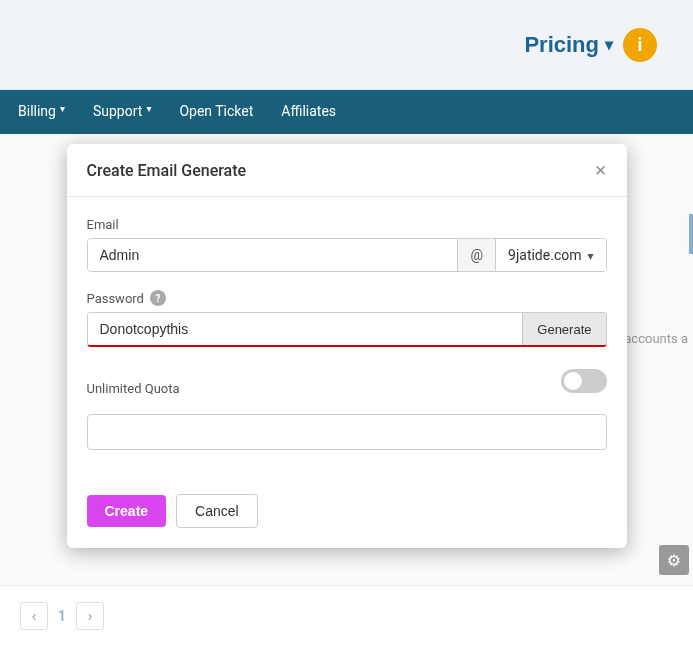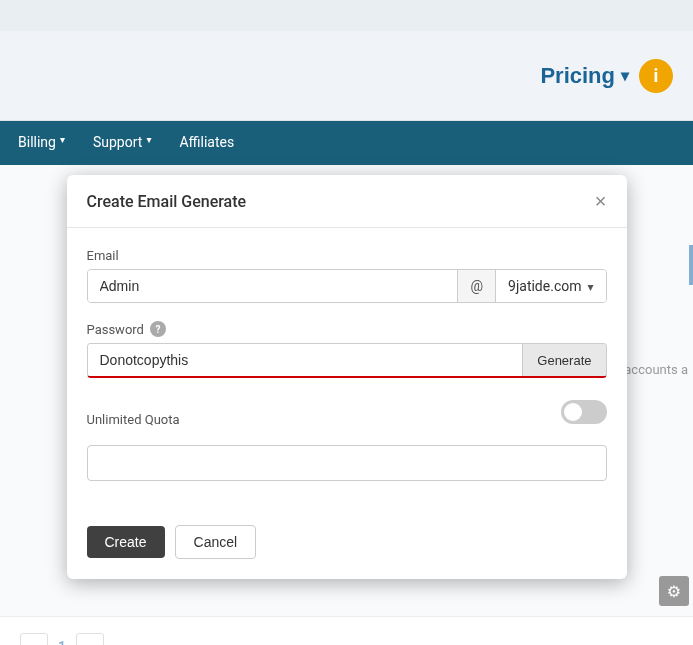--- a/index.html
+++ b/index.html
@@ -12,23 +12,22 @@
       position: relative;
     }
 
     
     .top-bar {
       background: #f0f4f8;
       height: 90px;
       display: flex;
       align-items: center;
       justify-content: flex-end;
-      padding: 0 20px;
+      padding: 0 36px;
       border-bottom: 1px solid #dde3e9;
-      margin-top: 31px;
     }
 
     .pricing-btn {
       display: flex;
       align-items: center;
       gap: 6px;
       color: #1a6496;
       font-size: 22px;
       font-weight: 600;
       cursor: pointer;
@@ -394,28 +393,28 @@
     }
 
     .modal-footer {
       padding: 16px 20px 20px;
       display: flex;
       align-items: center;
       gap: 10px;
     }
 
     .btn-create {
-      background: #404040;
+      background: #d946ef;
       color: white;
       border: none;
       border-radius: 4px;
       padding: 8px 18px;
       font-size: 14px;
       cursor: pointer;
-      font-weight: 400;
+      font-weight: 700;
     }
 
     .btn-cancel {
       background: white;
       color: #333;
       border: 1px solid #ccc;
       border-radius: 4px;
       padding: 8px 18px;
       font-size: 14px;
       cursor: pointer;
@@ -435,20 +434,23 @@
 </div>
 
 <div class="nav-bar">
   <div class="nav-item">
     <span>Billing</span>
     <span class="nav-chevron">▾</span>
   </div>
   <div class="nav-item">
     <span>Support</span>
     <span class="nav-chevron">▾</span>
+  </div>
+  <div class="nav-item">
+    <span>Open Ticket</span>
   </div>
   <div class="nav-item">
     <span>Affiliates</span>
   </div>
 </div>
 
 <div class="main-content">
   <div class="overlay"></div>
 
   <span class="bg-text" style="top:40%;right:0;padding-right:5px;">ail accounts a</span>

